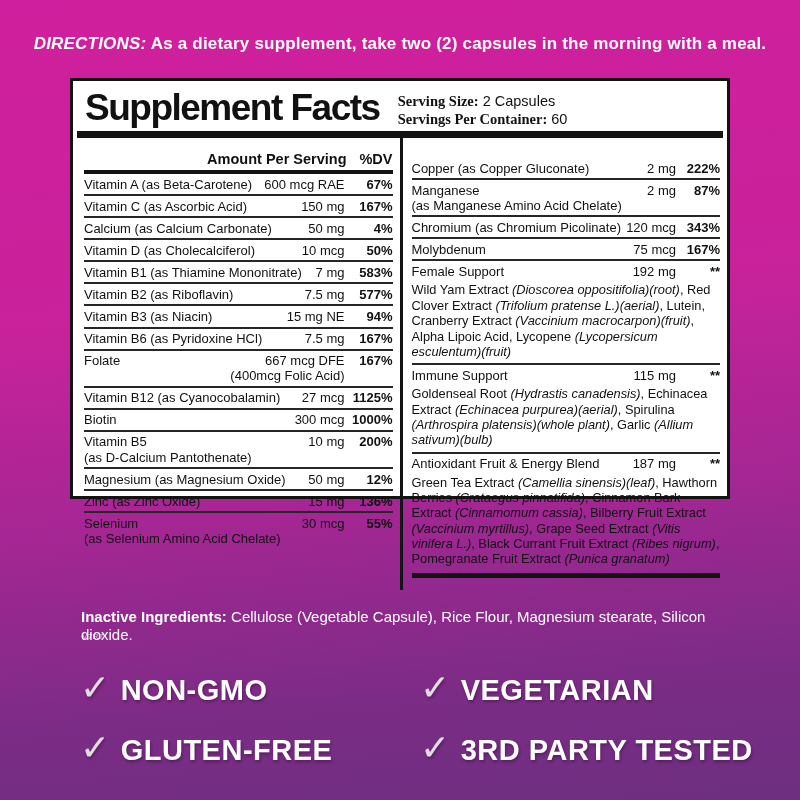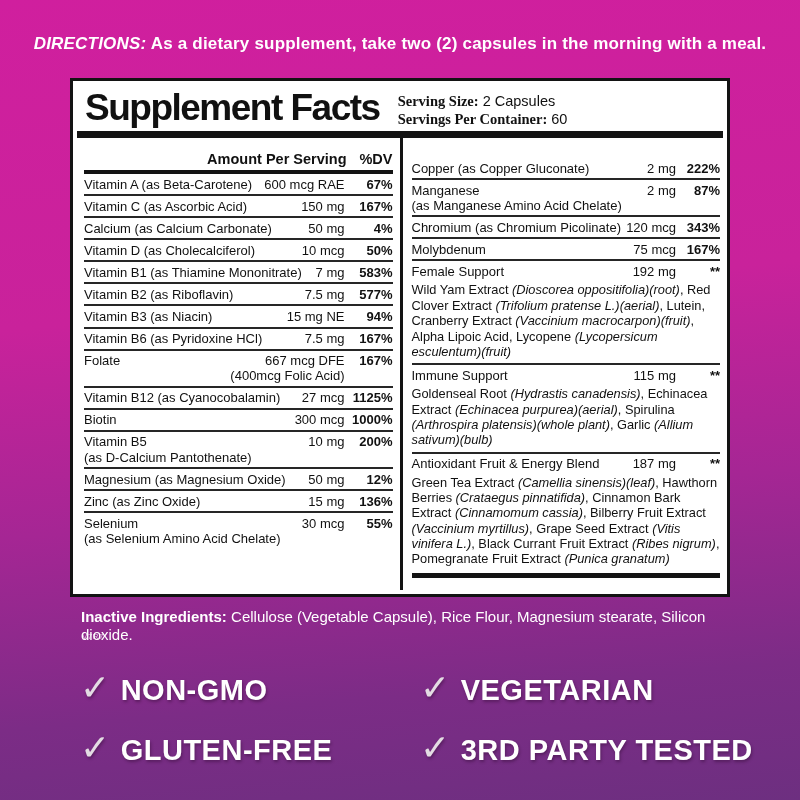--- a/index.html
+++ b/index.html
@@ -4,21 +4,21 @@
 <style>
   html,body{margin:0;padding:0;}
   body{width:800px;height:800px;font-family:"Liberation Sans",sans-serif;}
   .screen{position:relative;width:800px;height:800px;overflow:hidden;
     background:linear-gradient(175deg,#d01f9e 0%,#c9229b 38%,#a52694 62%,#7c2c86 84%,#6d2f80 100%);}
   
   .directions{position:absolute;top:34px;left:0;right:0;text-align:center;color:#fff;
     font-size:17px;font-weight:bold;letter-spacing:.2px;}
   .directions .dir-label{font-weight:bold;font-style:italic;}
   
-  .panel{position:absolute;left:70px;top:78px;width:660px;height:519px;background:#fff;
+  .panel{position:absolute;left:70px;top:78px;width:660px;height:421px;background:#fff;
     border:3px solid #131313;box-sizing:border-box;color:#111;}
   .panel-header{display:flex;align-items:flex-start;padding:6px 10px 2px 12px;}
   .sf-title{font-size:37px;font-weight:bold;letter-spacing:-1.5px;line-height:1;margin:2px 0 3px 0;}
   .serving-info{margin:5px 0 0 18px;font-size:14.5px;line-height:1.25;white-space:nowrap;}
   .serving-info b{font-weight:bold;font-family:Liberation Serif, serif;}
   .thick-bar{height:7px;background:#131313;margin:0 4px;}
   .columns{display:flex;height:452px;overflow:hidden;}
   .col{flex:1;box-sizing:border-box;}
   .col-left{padding:9px 7px 0 11px;}
   .v-divider{width:3px;background:#131313;}

